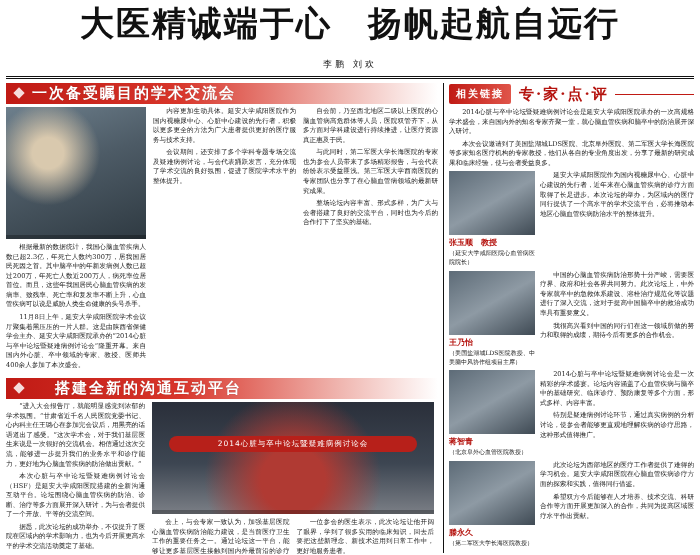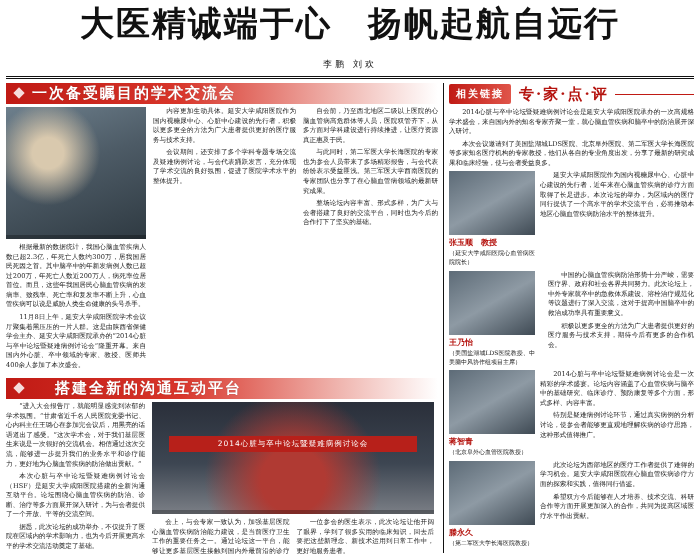--- a/index.html
+++ b/index.html
@@ -94,20 +94,21 @@
     background:linear-gradient(150deg,#5d6b77 0%,#8e9aa4 50%,#3f4a54 100%);
   }
   .photo .cap{
     position:absolute;left:0;right:0;bottom:0;color:#fff;font-size:8px;
     padding:2px 3px;background:rgba(0,0,0,.28);
   }
   .banner-in-photo{
     position:absolute;left:6%;right:6%;top:30%;height:16px;background:#b7201a;
     color:#fff;font-size:7.5px;display:flex;align-items:center;justify-content:center;
     letter-spacing:1px;
+    border-radius:8px;
   }
 
   
   .tcols{display:flex;gap:7px;}
   .tcol{font-size:6.6px;line-height:1.45;color:#1a1a1a;text-align:justify;
         font-family:"DejaVu Serif","Liberation Serif",serif;}
   .tcol p{margin:0 0 3px 0;text-indent:2em;}
 
   .r-item{margin-bottom:4px;}
   .r-name{
@@ -231,23 +232,23 @@
         </div>
       </div>
 
       <div class="r-item">
         <div class="r-flex">
           <div class="r-photo">
             <div class="photo pr"></div>
             <div class="r-name">王乃怡</div>
             <div class="r-body" style="font-size:6px;">（美国盐湖城LDS医院教授、中美脑中风协作组项目主席）</div>
           </div>
-          <div class="r-body" style="flex:1;margin-left:8px;">
+          <div class="r-body" style="flex:1;">
             <p>中国的心脑血管疾病防治形势十分严峻，需要医疗界、政府和社会各界共同努力。此次论坛上，中外专家就卒中的急救体系建设、溶栓治疗规范化等议题进行了深入交流，这对于提高中国脑卒中的救治成功率具有重要意义。</p>
-            <p>积极以更多更全的方法为广大患者提供更好的医疗服务与技术支持，期待今后有更多的合作机会。</p>
+            <p>我很高兴看到中国的同行们在这一领域所做的努力和取得的成绩，期待今后有更多的合作机会。</p>
           </div>
         </div>
       </div>
 
       <div class="r-item">
         <div class="r-flex">
           <div class="r-photo">
             <div class="photo pr"></div>
             <div class="r-name">蒋智青</div>
             <div class="r-body" style="font-size:6px;">（北京阜外心血管医院教授）</div>

